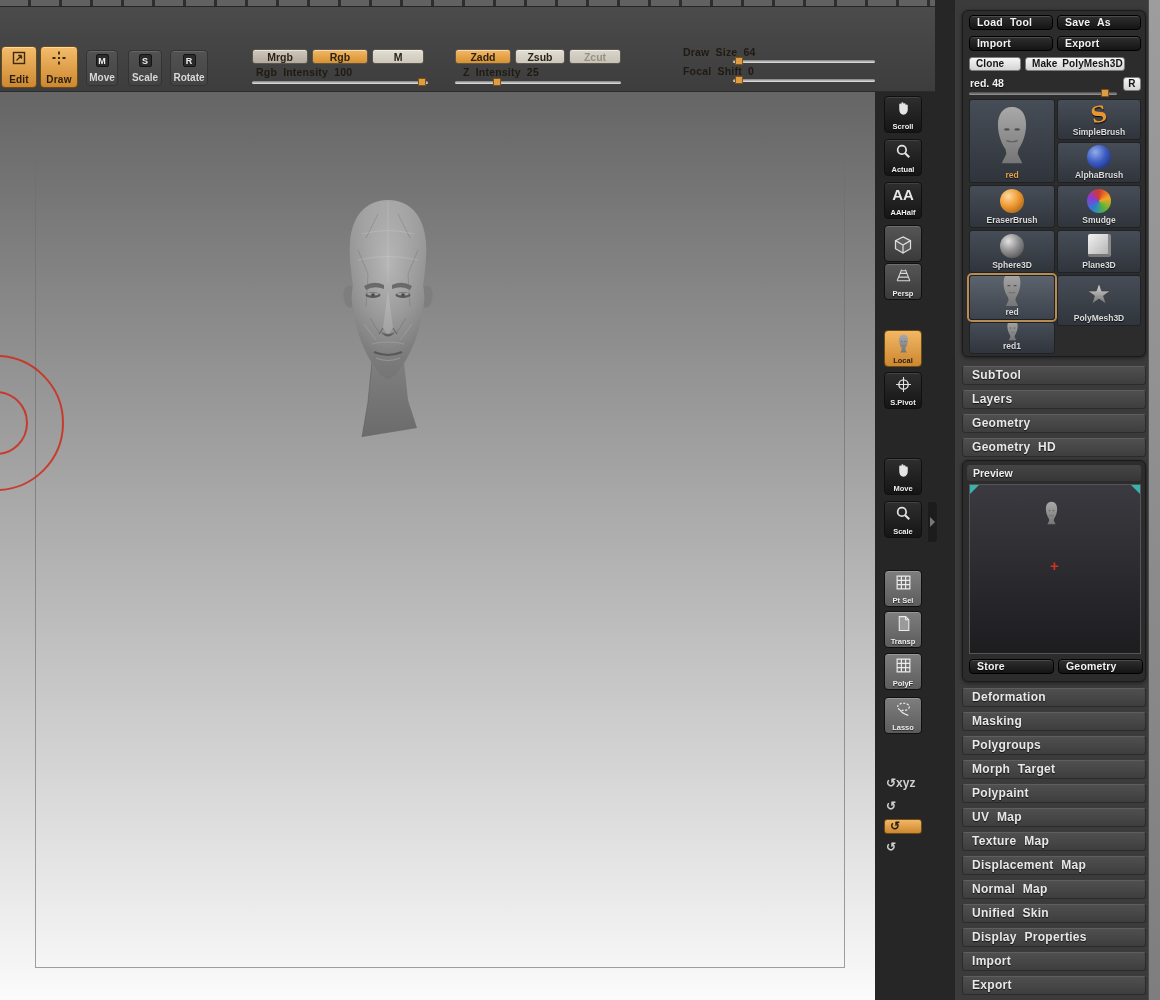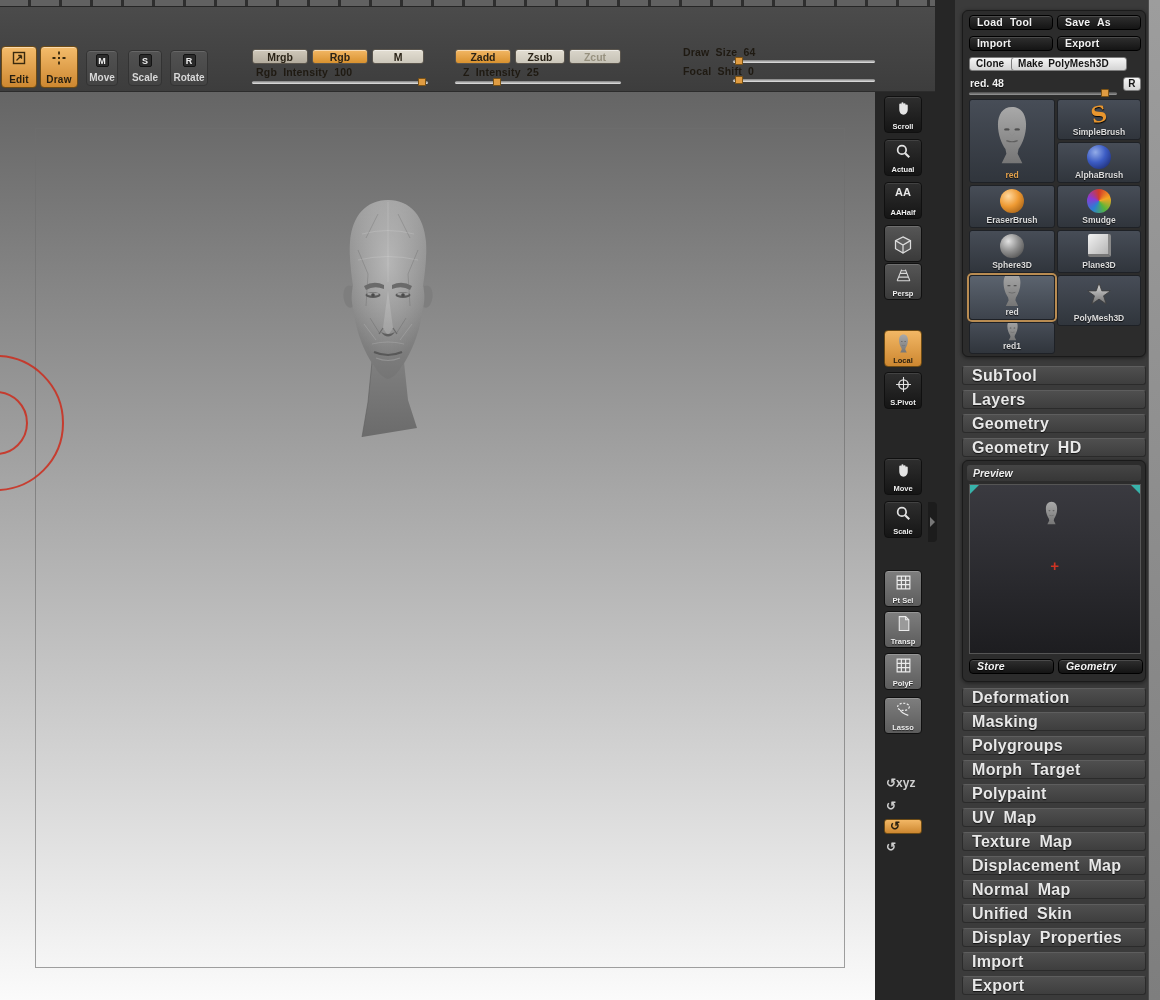--- a/index.html
+++ b/index.html
@@ -89,36 +89,36 @@
     display: flex; flex-direction: column; align-items: center; justify-content: flex-end; }
   .thumb .icon-area { flex: 1; display: flex; align-items: center; justify-content: center; width: 100%; }
   .thumb-lbl { font-size: 8.5px; font-weight: bold; color: #dcdcdc; padding-bottom: 2px;
     text-shadow: 0 1px 1px rgba(0,0,0,.8); }
   .thumb-selected { box-shadow: 0 0 0 2px #b98c52; background: linear-gradient(#5b636e, #3d434c); }
   .lbl-orange { color: #e2a14c; }
   .ball { border-radius: 50%; }
 
   .section-hdr { position: absolute; left: 7px; width: 184px; height: 19px; cursor: pointer;
     background: linear-gradient(#4f4f4f, #3e3e3e); border: 1px solid #2b2b2b; border-top-color: #5e5e5e;
-    border-radius: 3px; color: #e8e8e8; font-size: 16px; font-weight: bold; line-height: 17px;
+    border-radius: 3px; color: #e8e8e8; font-size: 12px; font-weight: bold; line-height: 17px;
     padding-left: 9px; letter-spacing: .3px; word-spacing: 4px; text-shadow: 0 1px 1px rgba(0,0,0,.75); }
 
   .preview-box { position: absolute; left: 7px; top: 460px; width: 184px; height: 222px;
-    background: #2c2c2c; border: 1px solid #1a1a1a; border-radius: 6px; box-shadow: 0 1px 4px rgba(0,0,0,.5); font-style: italic; }
+    background: #2c2c2c; border: 1px solid #1a1a1a; border-radius: 6px; box-shadow: 0 1px 4px rgba(0,0,0,.5); }
   .preview-hdr { position: absolute; left: 4px; top: 4px; width: 174px; height: 16px;
     background: linear-gradient(#454545, #373737); border-radius: 3px; color: #eee; font-size: 10.5px;
     font-weight: bold; line-height: 16px; padding-left: 6px; text-shadow: 0 1px 1px rgba(0,0,0,.75); }
   .preview-vp { position: absolute; left: 6px; top: 23px; width: 172px; height: 170px;
     background: linear-gradient(#3a3a40, #1d1d20); border: 1px solid #555; }
   .corner-tl { position: absolute; left: 0; top: 0; border-top: 9px solid #38b2aa; border-right: 9px solid transparent; }
   .corner-tr { position: absolute; right: 0; top: 0; border-top: 9px solid #38b2aa; border-left: 9px solid transparent; }
   .preview-cross { position: absolute; color: #cf3423; font-size: 15px; font-weight: bold; line-height: 10px; }
 
   .sb-icon { display: block; }
-  .aa-txt { color: #e8e8e8; font-size: 11px; font-weight: bold; letter-spacing: 0; }
+  .aa-txt { color: #e8e8e8; font-size: 15px; font-weight: bold; letter-spacing: 0; }
   .swirl-s { color: #e8962f; font-size: 22px; font-weight: bold; font-family: "DejaVu Serif", serif;
     text-shadow: 0 1px 1px #000; transform: rotate(-12deg); }
 </style>
 </head>
 <body>
 
 <svg width="0" height="0" style="position:absolute">
   <defs>
     <linearGradient id="mh-g" x1="0" y1="0" x2="0" y2="1">
       <stop offset="0" stop-color="#a9a9a9"></stop>
@@ -408,21 +408,21 @@
   <div class="abs divider-handle"></div>
 
   <div class="abs tool-panel">
 
     <div class="tool-box" style="top:10px;height:347px">
       <div class="dk-btn" style="left:6px;top:4px;width:84px">Load Tool</div>
       <div class="dk-btn" style="left:94px;top:4px;width:84px">Save As</div>
       <div class="dk-btn" style="left:6px;top:25px;width:84px">Import</div>
       <div class="dk-btn" style="left:94px;top:25px;width:84px">Export</div>
       <div class="lt-btn" style="left:6px;top:46px;width:52px">Clone</div>
-      <div class="lt-btn" style="left:48px;top:46px;width:116px">Make PolyMesh3D</div>
+      <div class="lt-btn" style="left:62px;top:46px;width:100px">Make PolyMesh3D</div>
 
       <div>
         <div style="position:absolute;left:7px;top:66px;color:#f0f0f0;font-size:10.5px;font-weight:bold;text-shadow:0 1px 1px rgba(0,0,0,.8)">red. 48</div>
         <div class="groove" style="left:6px;top:81px;width:148px;background:linear-gradient(#4a4a4a,#9a9a9a)">
           <div class="handle" style="left:132px"></div>
         </div>
         <div class="lt-btn" style="left:160px;top:66px;width:18px;padding-left:0;text-align:center">R</div>
       </div>
 
       <div class="thumb" style="left:6px;top:88px;width:86px;height:84px">

